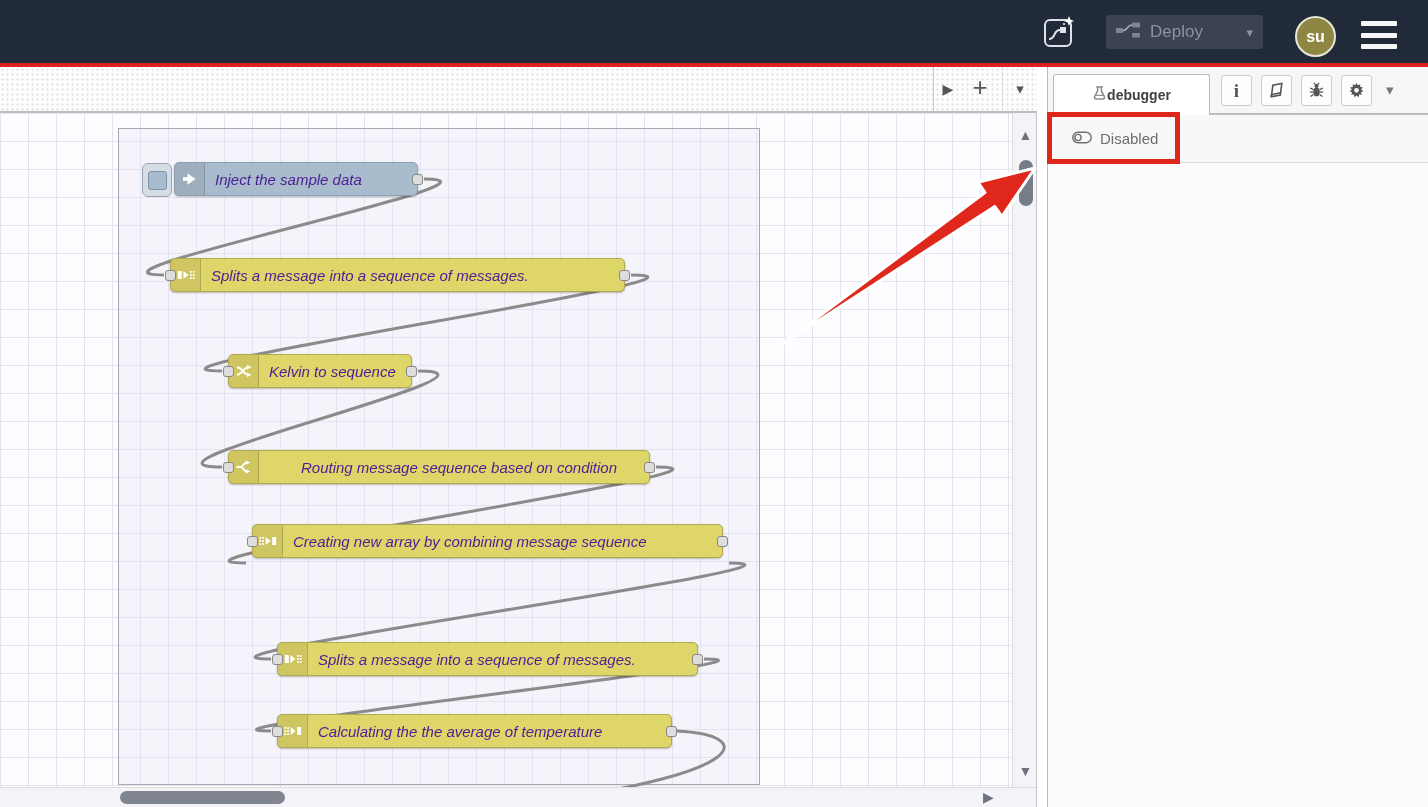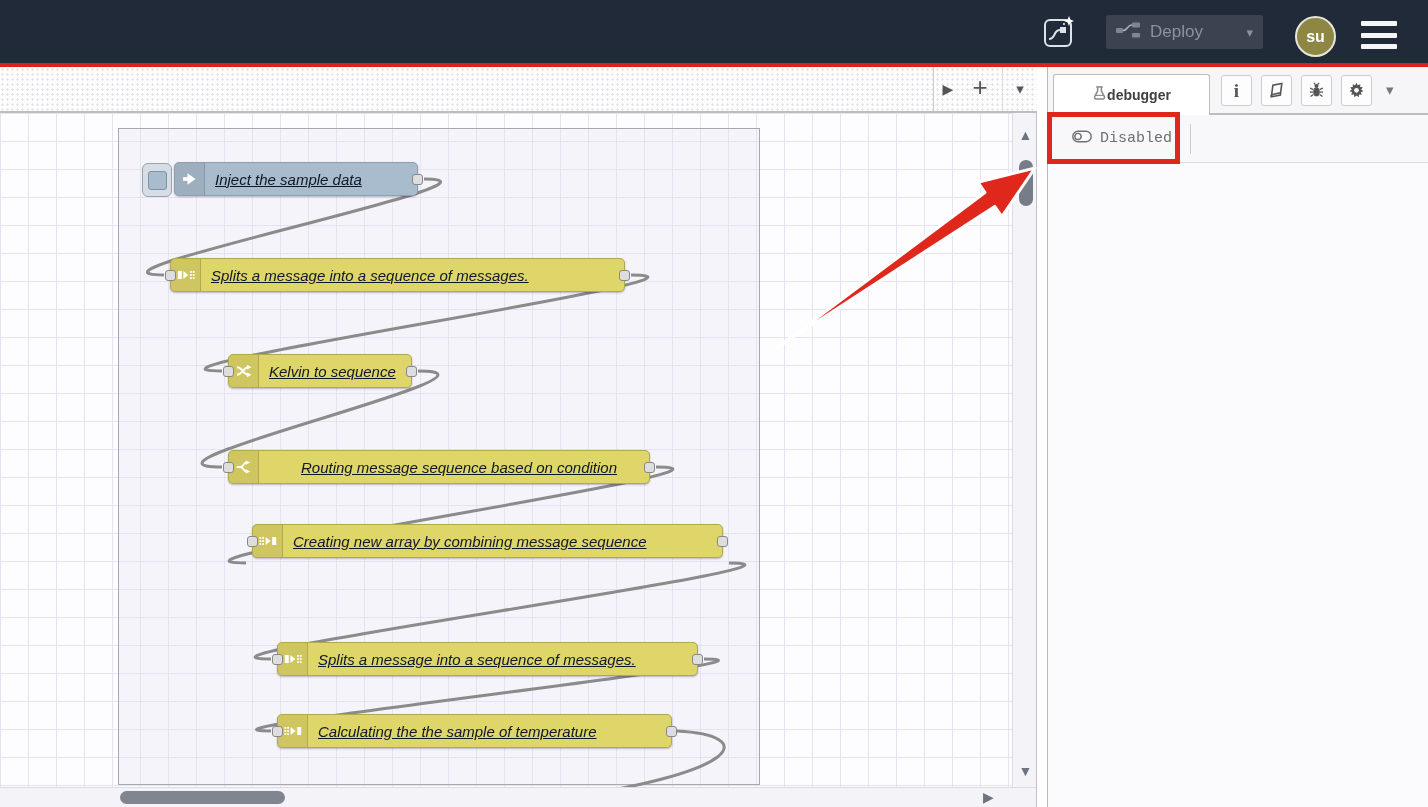--- a/index.html
+++ b/index.html
@@ -44,22 +44,22 @@
   #group-box { position:absolute; border:1px solid #a8a8b2; background:rgba(226,226,240,0.35); }
   #wire-svg { position:absolute; left:0; top:0; width:1037px; height:694px; pointer-events:none; }
   #wire-svg path { stroke:#8b8b8b; stroke-width:3; fill:none; }
 
   .node { position:absolute; height:34px; border-radius:5px; border:1px solid;
           box-shadow:0 1px 2px rgba(0,0,0,0.25); display:flex; align-items:center; cursor:pointer; }
   .node .icon-zone { width:30px; height:32px; border-radius:4px 0 0 4px;
                      background:rgba(0,0,0,0.07); border-right:1px solid rgba(0,0,0,0.15);
                      display:flex; align-items:center; justify-content:center; }
   .node .icon-zone svg { width:18px; height:16px; }
-  .node .nlabel { font-size:15px; font-style:italic; color:#0f172a; padding:0 12px 0 10px;
-                  white-space:nowrap; overflow:hidden;text-decoration:underline; }
+  .node .nlabel { font-size:15px; font-style:italic; color:#4c1d95; padding:0 12px 0 10px;
+                  white-space:nowrap; overflow:hidden; }
   .port { position:absolute; width:11px; height:11px; background:#ddd; border:1px solid #888;
           border-radius:3px; top:11px; cursor:crosshair; }
   .port.in { left:-6px; } .port.out { right:-6px; }
   .inj-btn { position:absolute; left:-33px; top:0; width:30px; height:34px; background:#d6dde4;
              border:1px solid #98a4b0; border-radius:6px; cursor:pointer;
              display:flex; align-items:center; justify-content:center; }
   .inj-btn .inner { width:19px; height:19px; border-radius:3px; border:1px solid #7e93a7; }
 
   
   #vtrack { position:absolute; left:1012px; top:0; width:25px; height:674px; background:#f4f4f8;
@@ -85,21 +85,21 @@
   #sb-tab { position:absolute; left:5px; top:7px; width:157px; height:41px; background:#fff;
             border:1px solid #bbb; border-bottom:none; border-radius:3px 3px 0 0;
             display:flex; align-items:center; justify-content:center; gap:0; cursor:pointer; }
   #sb-tab .tab-label { font-size:14px; font-weight:bold; color:#414141; }
   #sb-buttons { position:absolute; left:173px; top:8px; display:flex; gap:9px; }
   .sb-btn { width:31px; height:31px; background:#fdfdfd; border:1px solid #ccc; border-radius:3px;
             display:flex; align-items:center; justify-content:center; color:#555; cursor:pointer; }
   .sb-btn svg { width:17px; height:17px; }
   #sb-caret { position:absolute; left:338px; top:14px; color:#777; font-size:15px; cursor:pointer; }
   #sb-toolbar { position:absolute; left:0; top:48px; width:380px; height:48px; background:#f8f8fa;
-                border-bottom:1px solid #ddd; display:flex; align-items:center;font-family:Liberation Mono, monospace; }
+                border-bottom:1px solid #ddd; display:flex; align-items:center; }
   #disabled-btn { display:flex; align-items:center; gap:8px; margin-left:24px; color:#6e6e6e;
                   font-size:15px; cursor:pointer; }
   #disabled-btn svg { width:20px; height:13px; }
   #sb-toolbar .tdiv { width:1px; height:30px; background:#ccc; margin-left:18px; }
   #sb-content { position:absolute; left:0; top:96px; width:380px; height:644px; background:#fbfbfd; }
 
   
   #anno-box { position:absolute; border-style:solid; pointer-events:none; z-index:40; }
   #anno-arrow { position:absolute; left:0; top:0; width:1428px; height:807px;
                 pointer-events:none; z-index:41; }
@@ -264,21 +264,21 @@
                 <rect x="3.2" y="3" width="1.8" height="1.8"></rect>
                 <rect x="0.4" y="6.1" width="1.8" height="1.8"></rect>
                 <rect x="3.2" y="6.1" width="1.8" height="1.8"></rect>
                 <rect x="0.4" y="9.2" width="1.8" height="1.8"></rect>
                 <rect x="3.2" y="9.2" width="1.8" height="1.8"></rect>
               </g>
               <path d="M6.6 3 L11.6 7 L6.6 11 Z" fill="#fff"></path>
               <rect x="13.2" y="3" width="4" height="8" fill="#fff"></rect>
             </svg>
           </div>
-          <span class="nlabel">Calculating the the sample of temperature</span>
+          <span class="nlabel">Calculating the the average of temperature</span>
           <div class="port in"></div>
           <div class="port out"></div>
         </div>
       </div>
     <div id="vtrack">
       <div id="vup">▲</div>
       <div id="vthumb"></div>
       <div id="vdown">▼</div>
     </div>
     <div id="htrack">

